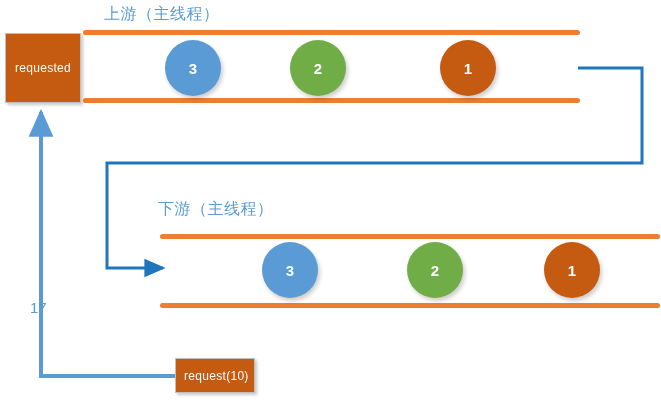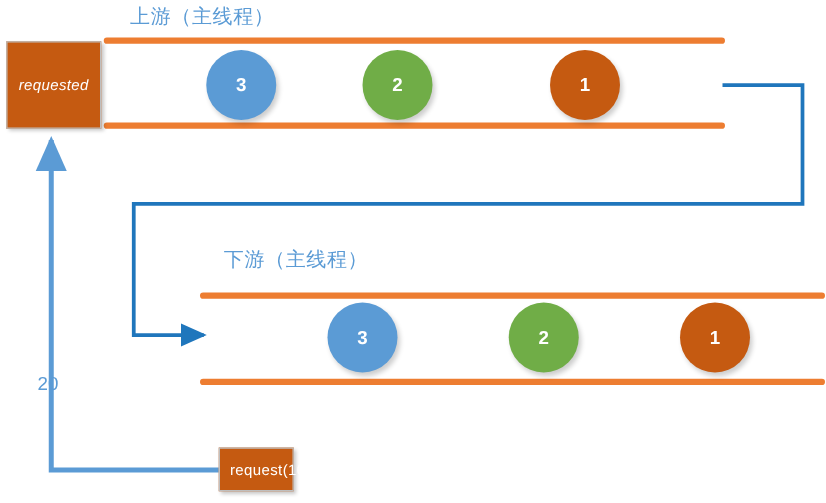--- a/index.html
+++ b/index.html
@@ -25,41 +25,40 @@
   .lane-title {
     position: absolute;
     color: #5B9BD5;
     font-size: 16px;
     line-height: 20px;
     letter-spacing: 0.5px;
     white-space: nowrap;
     font-family: Liberation Sans, sans-serif;
   }
   #title-upstream { left: 104px; top: 4px; }
-  #title-downstream { left: 179px; top: 199px; }
+  #title-downstream { left: 158px; top: 199px; }
 
   .box {
     position: absolute;
     background: #C55A11;
     border: 1px solid #BFBFBF;
     box-sizing: border-box;
     display: flex;
     align-items: center;
     color: #FFFFFF;
     font-size: 12px;
     letter-spacing: 0.3px;
     box-shadow: 2px 2px 3px rgba(0,0,0,0.22);
   }
   #box-requested {
     left: 5px; top: 33px; width: 76px; height: 70px;
     justify-content: center;
-    font-style: italic;
   }
   #box-request10 {
-    left: 175px; top: 358px; width: 60px; height: 35px;
+    left: 175px; top: 358px; width: 80px; height: 35px;
     padding-left: 8px;
     justify-content: flex-start;
   }
 
   .rail {
     position: absolute;
     height: 5px;
     background: #ED7D31;
     border-radius: 3px;
   }
@@ -124,21 +123,21 @@
   <div class="rail" id="rail-up-top"></div>
   <div class="rail" id="rail-up-bottom"></div>
 
   <div class="rail" id="rail-dn-top"></div>
   <div class="rail" id="rail-dn-bottom"></div>
 
   <div class="box" id="box-requested">requested</div>
 
   <div class="box" id="box-request10">request(10)</div>
 
-  <div id="num-10">20</div>
+  <div id="num-10">17</div>
 
   <div class="token t-blue" style="left:165px; top:40px;">3</div>
   <div class="token t-green" style="left:290px; top:40px;">2</div>
   <div class="token t-orange" style="left:440px; top:40px;">1</div>
 
   <div class="token t-blue" style="left:262px; top:242px;">3</div>
   <div class="token t-green" style="left:407px; top:242px;">2</div>
   <div class="token t-orange" style="left:544px; top:242px;">1</div>
 
 </div>

